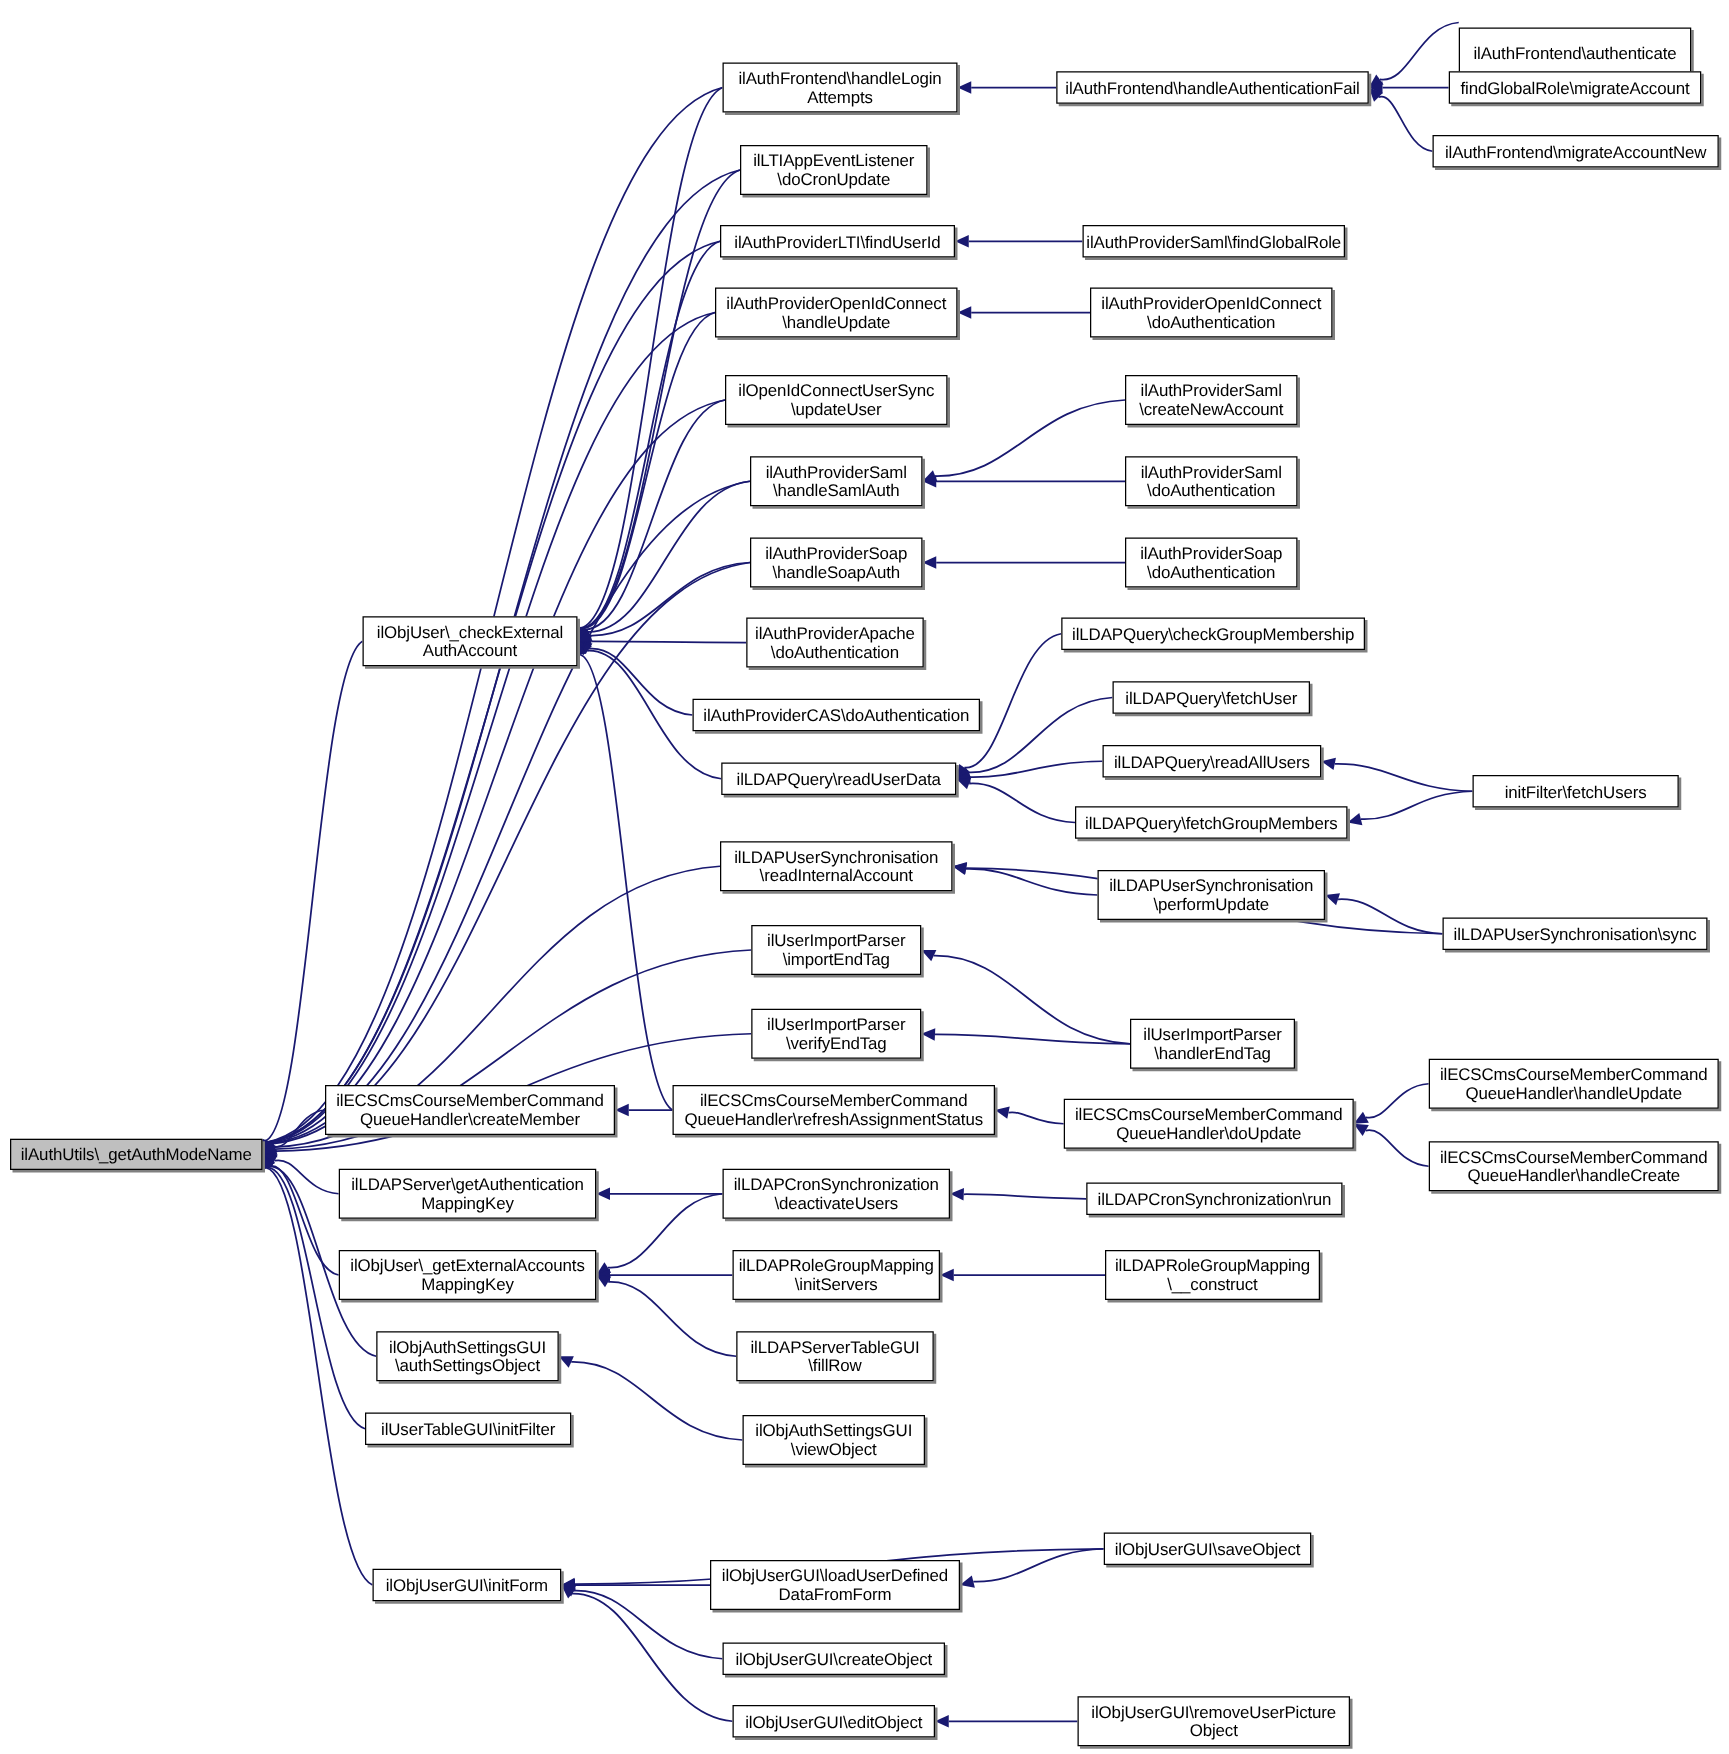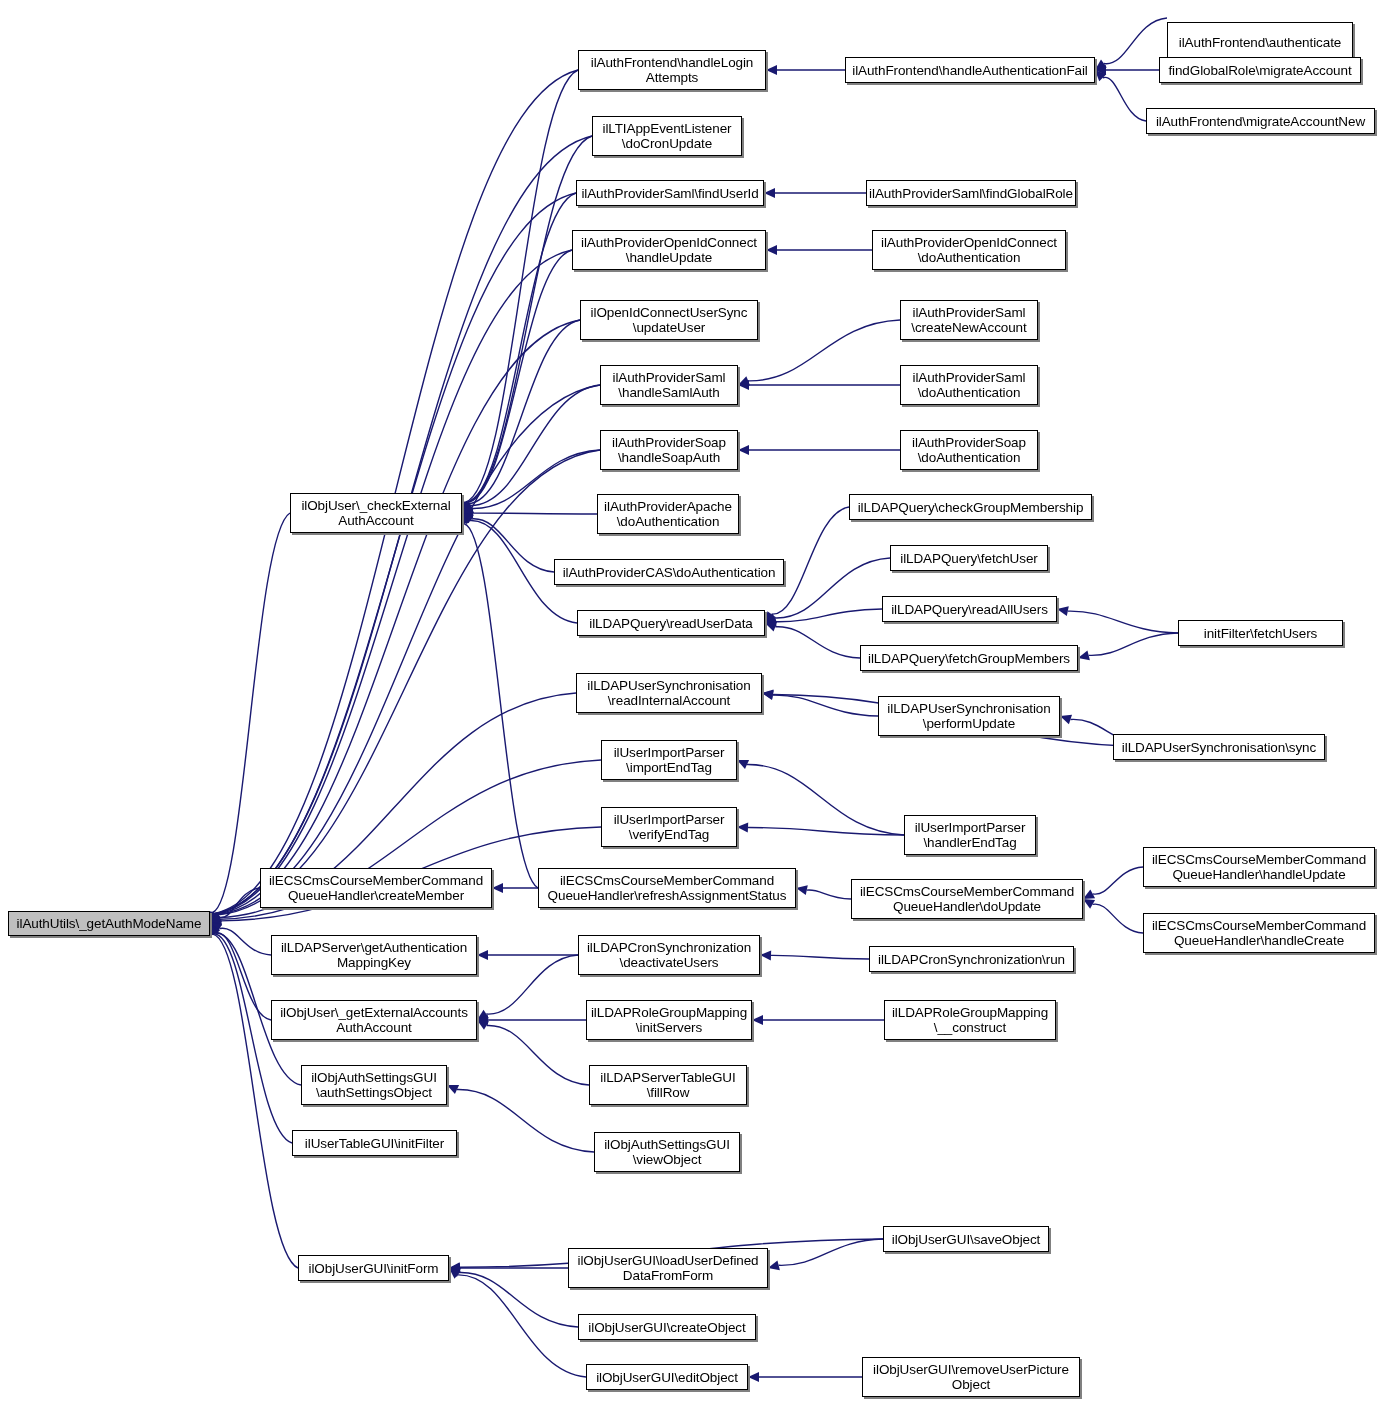--- a/index.html
+++ b/index.html
@@ -183,21 +183,21 @@
   <div id="nodes">
       <div class="node center" style="left: 8px; top: 911px; width: 202px; height: 25px;">ilAuthUtils\_getAuthModeName</div>
       <div class="node shadow" style="left: 578px; top: 50px; width: 188px; height: 40px;">ilAuthFrontend\handleLogin
 Attempts</div>
       <div class="node shadow" style="left: 845px; top: 57px; width: 250px; height: 26px;">ilAuthFrontend\handleAuthenticationFail</div>
       <div class="node shadow" style="left: 1167px; top: 22px; width: 186px; height: 40px;">ilAuthFrontend\authenticate</div>
       <div class="node shadow" style="left: 1159px; top: 57px; width: 202px; height: 26px;">findGlobalRole\migrateAccount</div>
       <div class="node shadow" style="left: 1146px; top: 108px; width: 229px; height: 26px;">ilAuthFrontend\migrateAccountNew</div>
       <div class="node shadow" style="left: 592px; top: 116px; width: 150px; height: 40px;">ilLTIAppEventListener
 \doCronUpdate</div>
-      <div class="node shadow" style="left: 576px; top: 180px; width: 188px; height: 26px;">ilAuthProviderSaml\findUserId</div>
+      <div class="node shadow" style="left: 576px; top: 180px; width: 188px; height: 26px;">ilAuthProviderLTI\findUserId</div>
       <div class="node shadow" style="left: 866px; top: 180px; width: 210px; height: 26px;">ilAuthProviderSaml\findGlobalRole</div>
       <div class="node shadow" style="left: 572px; top: 230px; width: 194px; height: 40px;">ilAuthProviderOpenIdConnect
 \handleUpdate</div>
       <div class="node shadow" style="left: 872px; top: 230px; width: 194px; height: 40px;">ilAuthProviderOpenIdConnect
 \doAuthentication</div>
       <div class="node shadow" style="left: 580px; top: 300px; width: 178px; height: 40px;">ilOpenIdConnectUserSync
 \updateUser</div>
       <div class="node shadow" style="left: 900px; top: 300px; width: 138px; height: 40px;">ilAuthProviderSaml
 \createNewAccount</div>
       <div class="node shadow" style="left: 600px; top: 365px; width: 138px; height: 40px;">ilAuthProviderSaml
@@ -216,21 +216,21 @@
       <div class="node shadow" style="left: 554px; top: 559px; width: 230px; height: 26px;">ilAuthProviderCAS\doAuthentication</div>
       <div class="node shadow" style="left: 890px; top: 545px; width: 158px; height: 26px;">ilLDAPQuery\fetchUser</div>
       <div class="node shadow" style="left: 577px; top: 610px; width: 188px; height: 26px;">ilLDAPQuery\readUserData</div>
       <div class="node shadow" style="left: 882px; top: 596px; width: 175px; height: 26px;">ilLDAPQuery\readAllUsers</div>
       <div class="node shadow" style="left: 1178px; top: 620px; width: 165px; height: 26px;">initFilter\fetchUsers</div>
       <div class="node shadow" style="left: 860px; top: 645px; width: 218px; height: 26px;">ilLDAPQuery\fetchGroupMembers</div>
       <div class="node shadow" style="left: 576px; top: 673px; width: 186px; height: 40px;">ilLDAPUserSynchronisation
 \readInternalAccount</div>
       <div class="node shadow" style="left: 878px; top: 696px; width: 182px; height: 40px;">ilLDAPUserSynchronisation
 \performUpdate</div>
-      <div class="node shadow" style="left: 1113px; top: 734px; width: 212px; height: 26px;">ilLDAPUserSynchronisation\sync</div>
+      <div class="node shadow" style="left: 1154px; top: 734px; width: 212px; height: 26px;">ilLDAPUserSynchronisation\sync</div>
       <div class="node shadow" style="left: 601px; top: 740px; width: 136px; height: 40px;">ilUserImportParser
 \importEndTag</div>
       <div class="node shadow" style="left: 601px; top: 807px; width: 136px; height: 40px;">ilUserImportParser
 \verifyEndTag</div>
       <div class="node shadow" style="left: 904px; top: 815px; width: 132px; height: 40px;">ilUserImportParser
 \handlerEndTag</div>
       <div class="node shadow" style="left: 260px; top: 868px; width: 232px; height: 40px;">ilECSCmsCourseMemberCommand
 QueueHandler\createMember</div>
       <div class="node shadow" style="left: 538px; top: 868px; width: 258px; height: 40px;">ilECSCmsCourseMemberCommand
 QueueHandler\refreshAssignmentStatus</div>
@@ -239,21 +239,21 @@
       <div class="node shadow" style="left: 1143px; top: 847px; width: 232px; height: 40px;">ilECSCmsCourseMemberCommand
 QueueHandler\handleUpdate</div>
       <div class="node shadow" style="left: 1143px; top: 913px; width: 232px; height: 40px;">ilECSCmsCourseMemberCommand
 QueueHandler\handleCreate</div>
       <div class="node shadow" style="left: 271px; top: 935px; width: 206px; height: 40px;">ilLDAPServer\getAuthentication
 MappingKey</div>
       <div class="node shadow" style="left: 578px; top: 935px; width: 182px; height: 40px;">ilLDAPCronSynchronization
 \deactivateUsers</div>
       <div class="node shadow" style="left: 869px; top: 946px; width: 205px; height: 26px;">ilLDAPCronSynchronization\run</div>
       <div class="node shadow" style="left: 271px; top: 1000px; width: 206px; height: 40px;">ilObjUser\_getExternalAccounts
-AuthAccount</div>
+MappingKey</div>
       <div class="node shadow" style="left: 586px; top: 1000px; width: 166px; height: 40px;">ilLDAPRoleGroupMapping
 \initServers</div>
       <div class="node shadow" style="left: 884px; top: 1000px; width: 172px; height: 40px;">ilLDAPRoleGroupMapping
 \__construct</div>
       <div class="node shadow" style="left: 301px; top: 1065px; width: 146px; height: 40px;">ilObjAuthSettingsGUI
 \authSettingsObject</div>
       <div class="node shadow" style="left: 589px; top: 1065px; width: 158px; height: 40px;">ilLDAPServerTableGUI
 \fillRow</div>
       <div class="node shadow" style="left: 292px; top: 1130px; width: 165px; height: 26px;">ilUserTableGUI\initFilter</div>
       <div class="node shadow" style="left: 594px; top: 1132px; width: 146px; height: 40px;">ilObjAuthSettingsGUI

